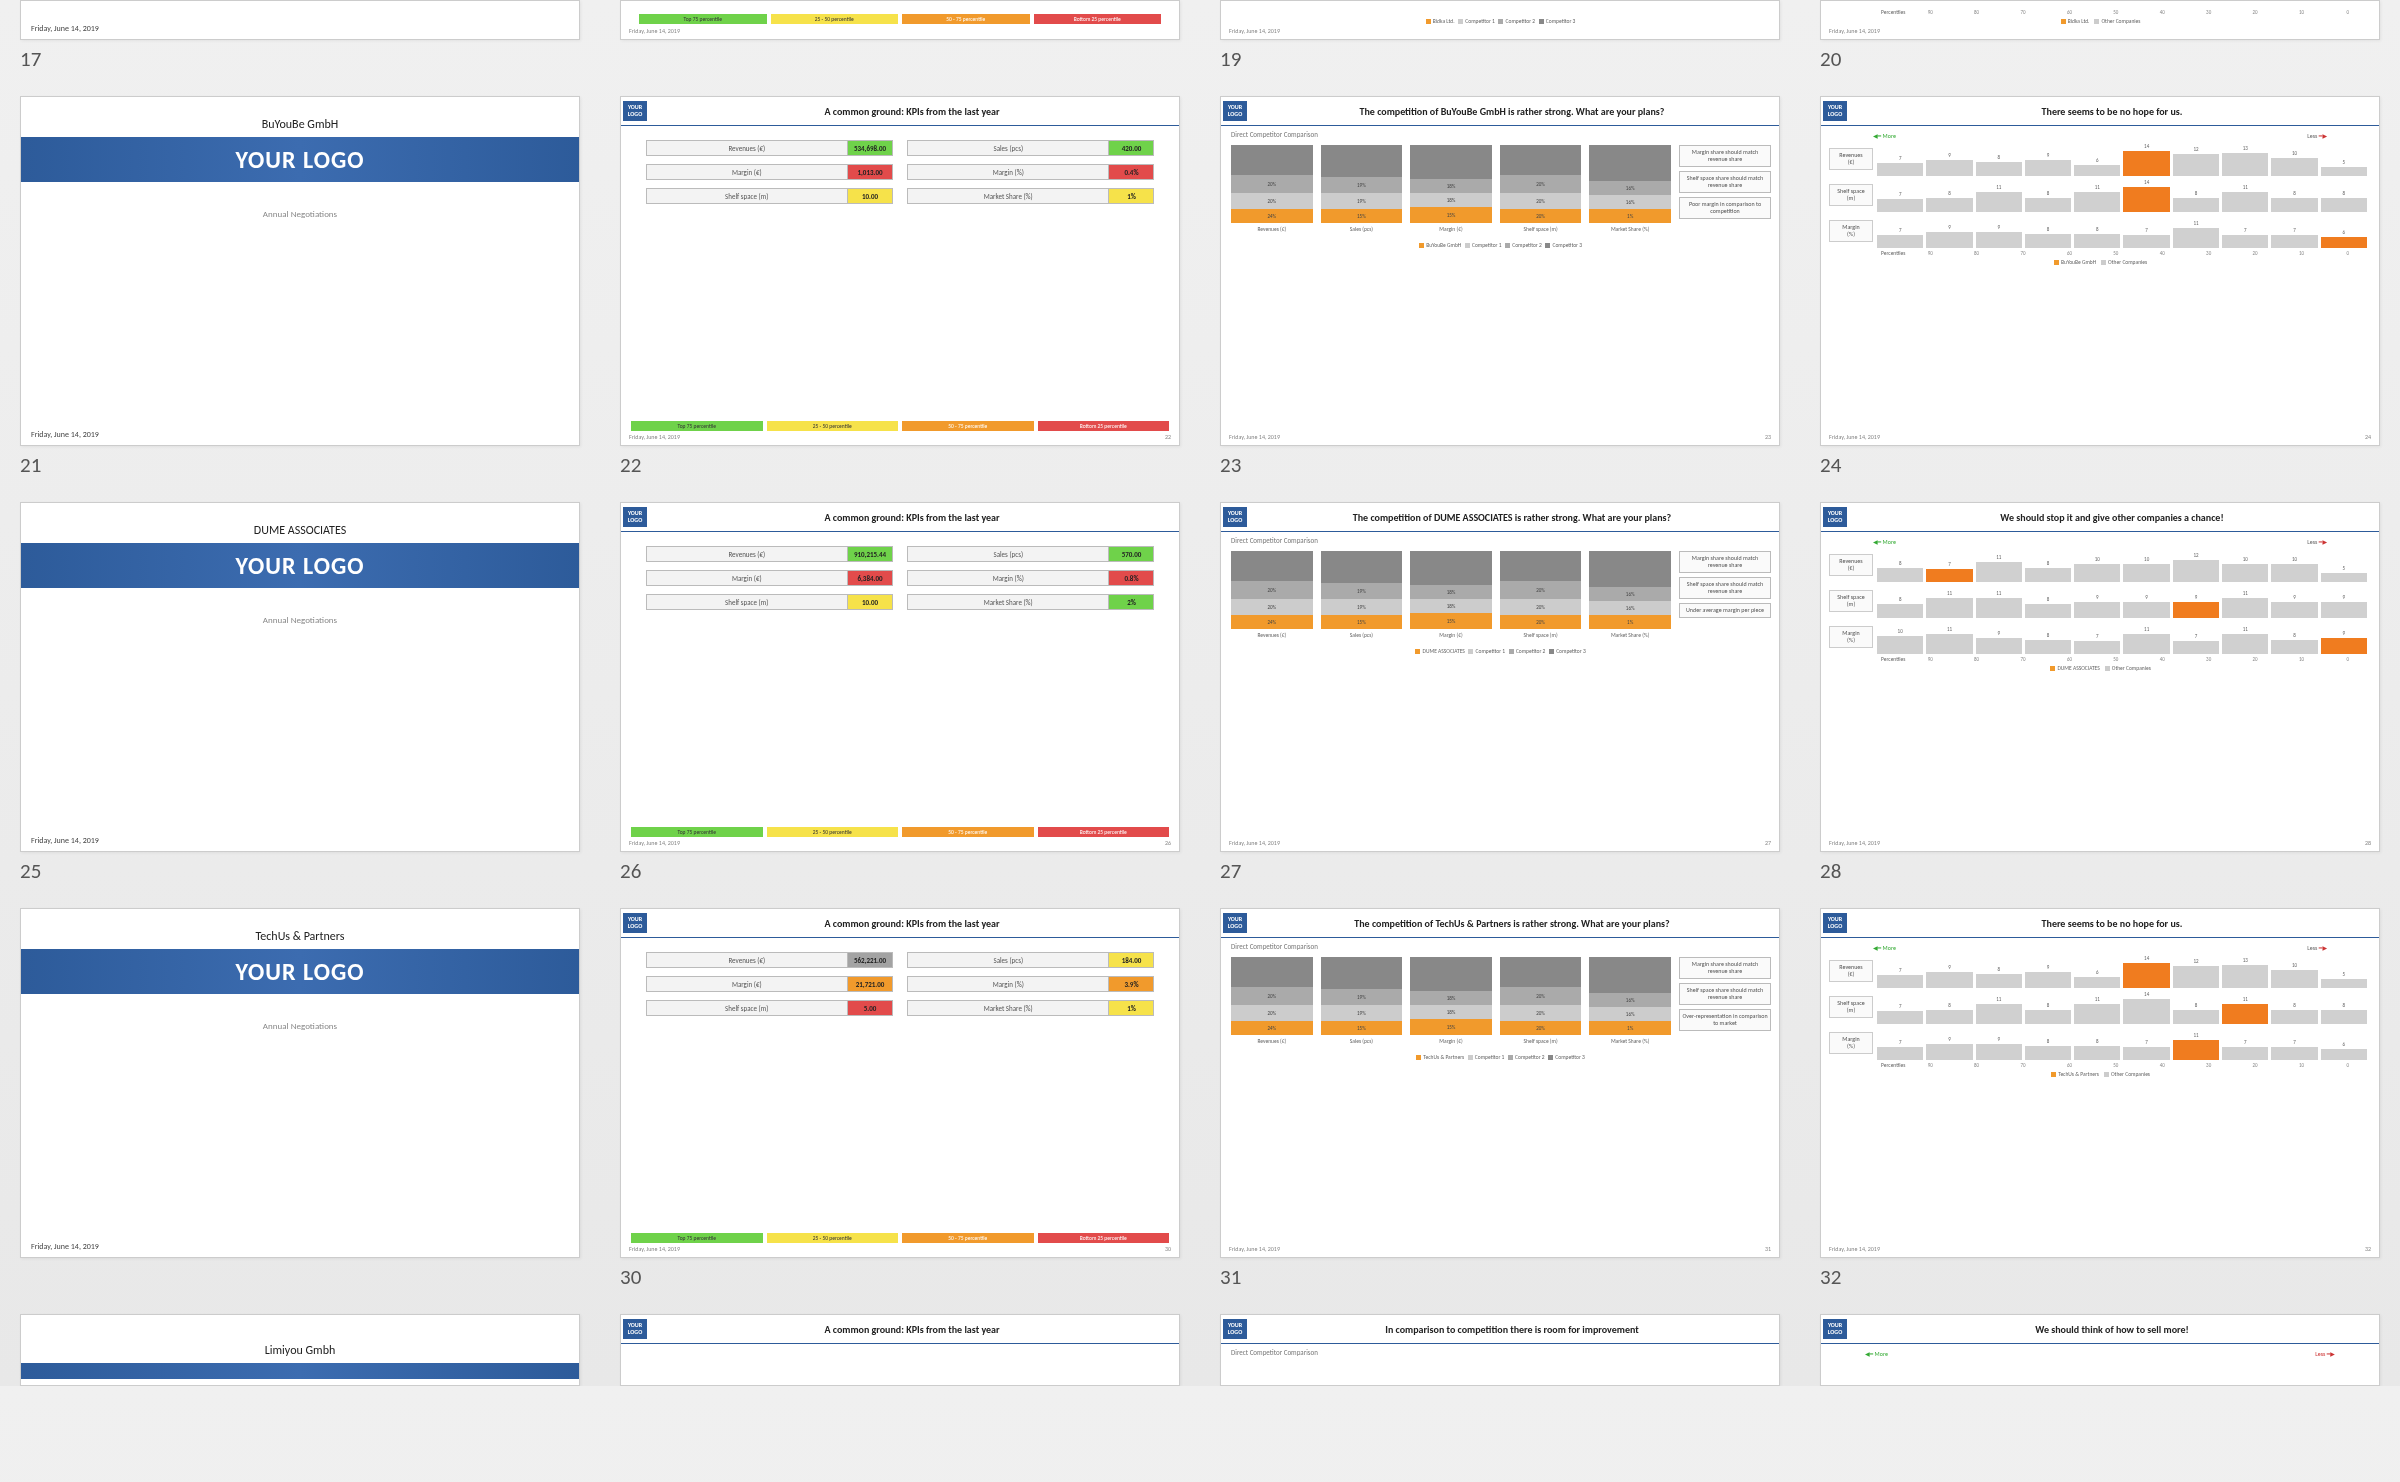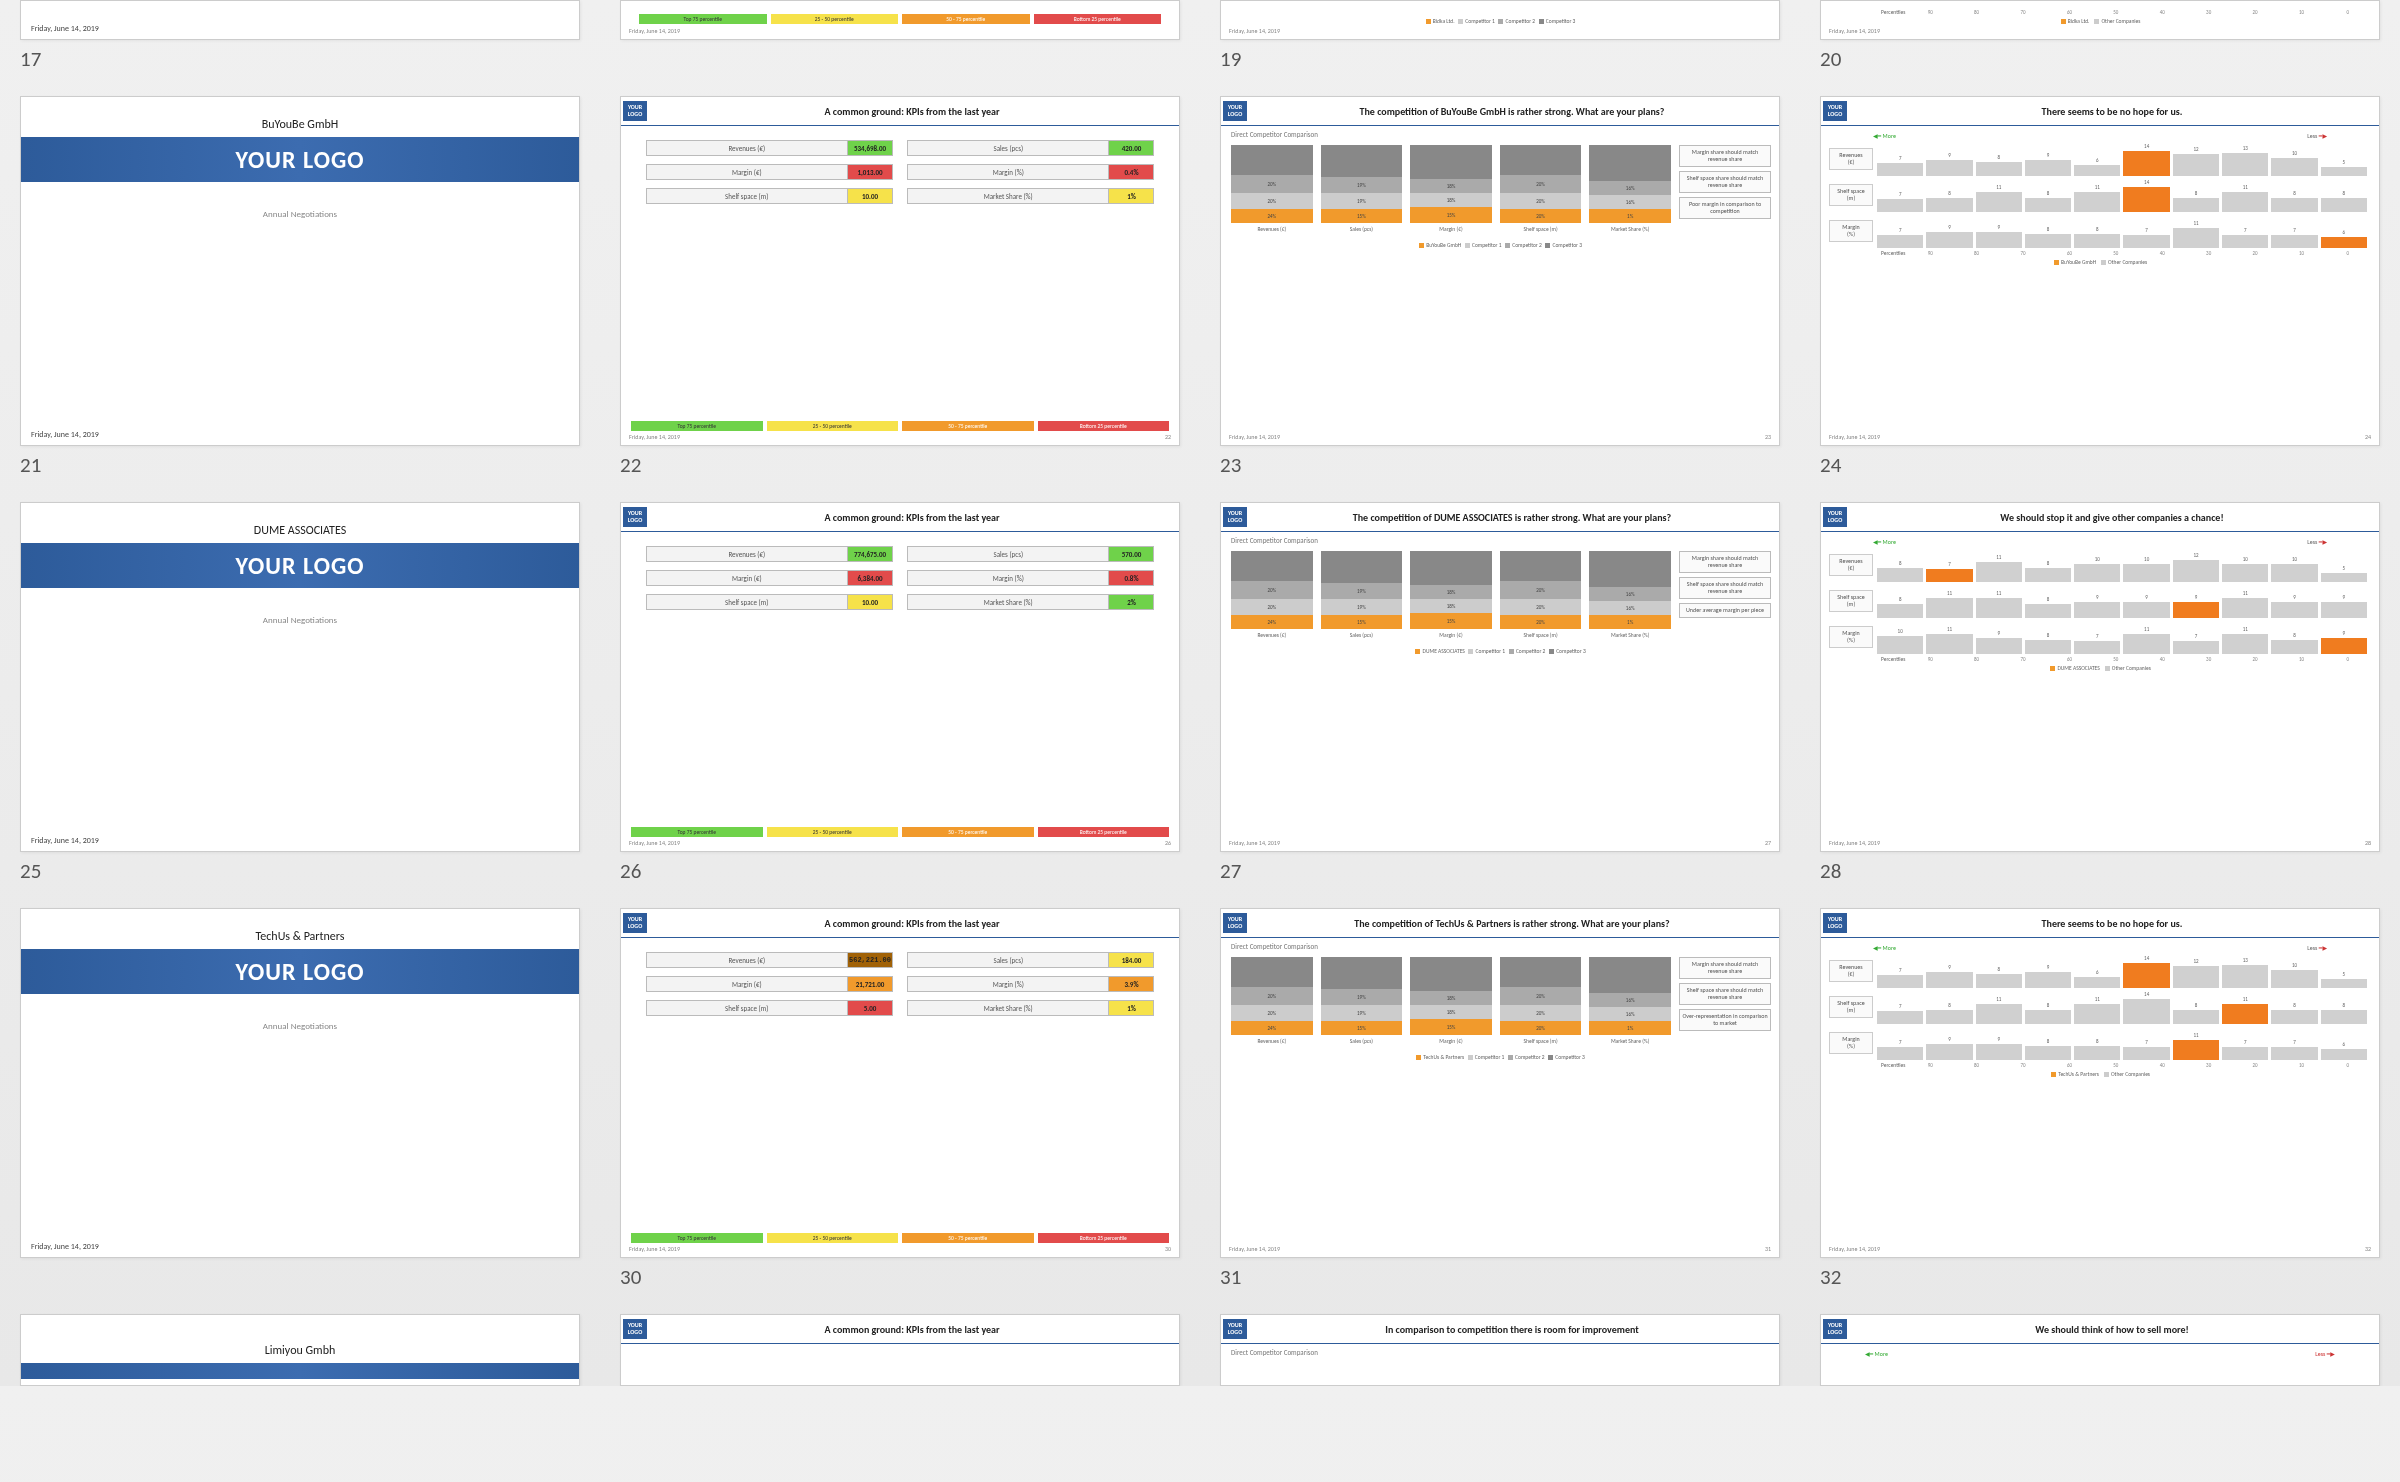--- a/index.html
+++ b/index.html
@@ -387,21 +387,21 @@
     <div class="slide-wrap">
       <div class="slide">
         <div class="hbar">
           <div class="hlogo">YOUR<br>LOGO</div>
           <div class="htitle">A common ground: KPIs from the last year</div>
         </div>
         <div class="kpi-body">
           <div class="kpi-col">
             <div class="kpi-row">
               <div class="kpi-lab">Revenues (€)</div>
-              <div class="kpi-val" style="background: rgb(111, 210, 74);">774,675.00</div>
+              <div class="kpi-val" style="background: rgb(111, 210, 74);">910,215.44</div>
             </div>
             <div class="kpi-row">
               <div class="kpi-lab">Margin (€)</div>
               <div class="kpi-val" style="background: rgb(226, 75, 75);">6,384.00</div>
             </div>
             <div class="kpi-row">
               <div class="kpi-lab">Shelf space (m)</div>
               <div class="kpi-val" style="background: rgb(246, 226, 74);">10.00</div>
             </div>
           </div>
@@ -645,21 +645,21 @@
     <div class="slide-wrap">
       <div class="slide">
         <div class="hbar">
           <div class="hlogo">YOUR<br>LOGO</div>
           <div class="htitle">A common ground: KPIs from the last year</div>
         </div>
         <div class="kpi-body">
           <div class="kpi-col">
             <div class="kpi-row">
               <div class="kpi-lab">Revenues (€)</div>
-              <div class="kpi-val" style="background: #a16207; font-family: Liberation Mono, monospace;">562,221.00</div>
+              <div class="kpi-val" style="background: #a3a3a3;">562,221.00</div>
             </div>
             <div class="kpi-row">
               <div class="kpi-lab">Margin (€)</div>
               <div class="kpi-val" style="background: rgb(241, 154, 44);">21,721.00</div>
             </div>
             <div class="kpi-row">
               <div class="kpi-lab">Shelf space (m)</div>
               <div class="kpi-val" style="background: rgb(226, 75, 75);">5.00</div>
             </div>
           </div>

